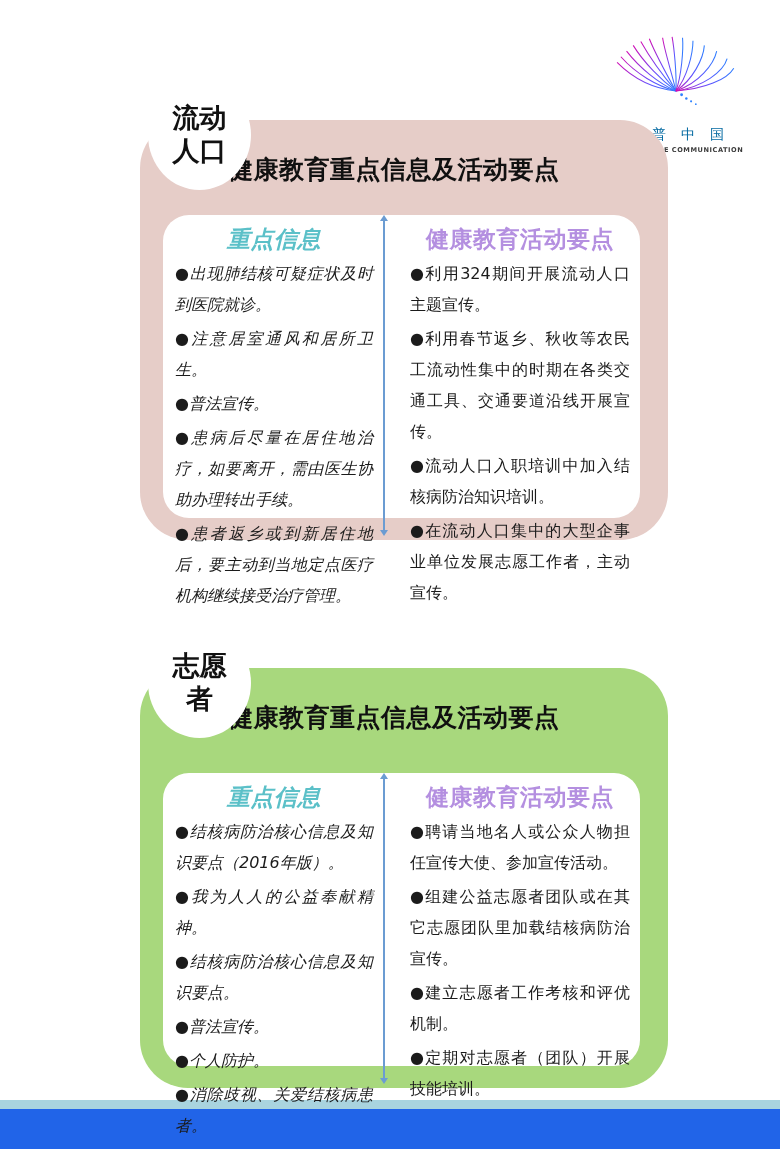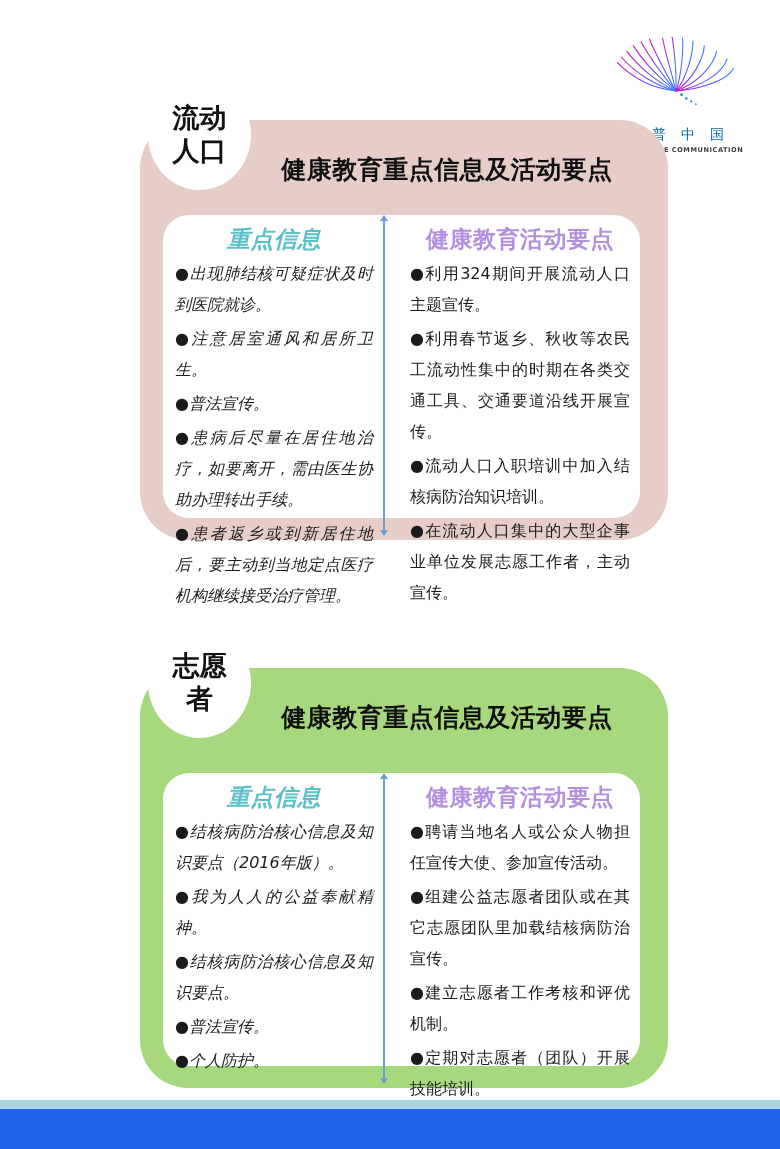--- a/index.html
+++ b/index.html
@@ -28,21 +28,21 @@
   .card--green .card-bg{background:#a8d87d;}
   .badge{
     position:absolute;left:8px;top:-40px;width:103px;height:110px;
     background:#ffffff;border-radius:50%;z-index:2;
     display:flex;align-items:center;justify-content:center;text-align:center;
     font-size:27px;font-weight:bold;color:#111;line-height:1.22;
     white-space:pre-line;
   }
   .card-title{
     position:absolute;top:33px;left:88px;right:2px;margin:0;z-index:1;
-    text-align:center;font-size:25px;font-weight:bold;color:#101010;
+    font-size:25px;font-weight:bold;color:#101010;
     letter-spacing:.5px;white-space:nowrap;
   }
   .content{
     position:absolute;left:23px;right:28px;top:95px;bottom:22px;
     background:#ffffff;border-radius:26px;display:flex;z-index:1;
   }
   .card--green .content{top:105px;}
   .divider{
     position:absolute;left:220px;top:5px;bottom:-12px;width:2px;
     background:#6b9cd2;z-index:3;
@@ -148,20 +148,21 @@
     <div class="content">
       <div class="divider"></div>
       <div class="col col-left">
         <h3 class="heading heading--teal">重点信息</h3>
         <div class="bullets">
             <p class="bullet">●结核病防治核心信息及知识要点（2016年版）。</p>
             <p class="bullet">●我为人人的公益奉献精神。</p>
             <p class="bullet">●结核病防治核心信息及知识要点。</p>
             <p class="bullet">●普法宣传。</p>
             <p class="bullet">●个人防护。</p>
+            <p class="bullet">●消除歧视、关爱结核病患者。</p>
           </div>
       </div>
       <div class="col col-right">
         <h3 class="heading heading--purple">健康教育活动要点</h3>
         <div class="bullets">
             <p class="bullet">●聘请当地名人或公众人物担任宣传大使、参加宣传活动。</p>
             <p class="bullet">●组建公益志愿者团队或在其它志愿团队里加载结核病防治宣传。</p>
             <p class="bullet">●建立志愿者工作考核和评优机制。</p>
             <p class="bullet">●定期对志愿者（团队）开展技能培训。</p>
           </div>

